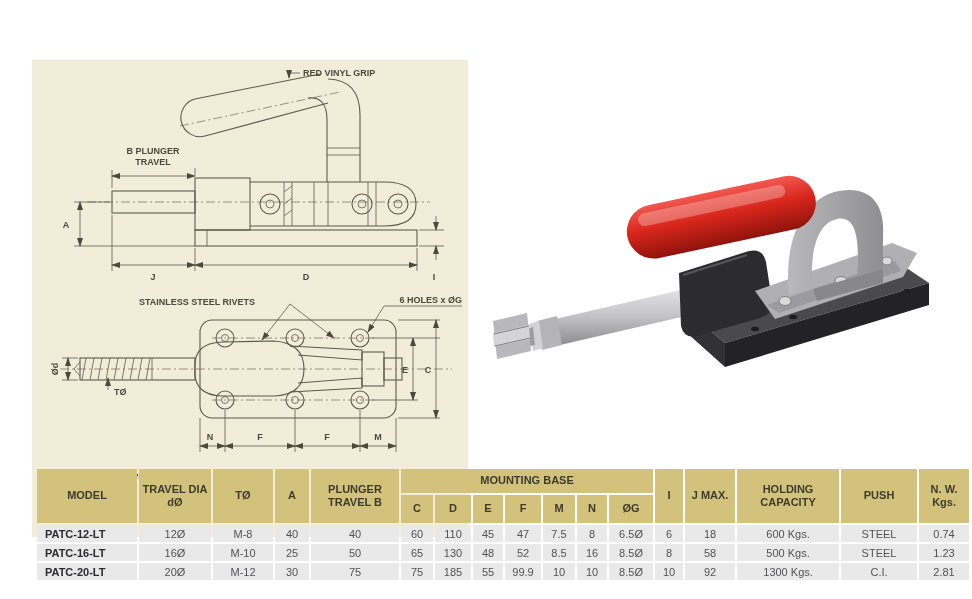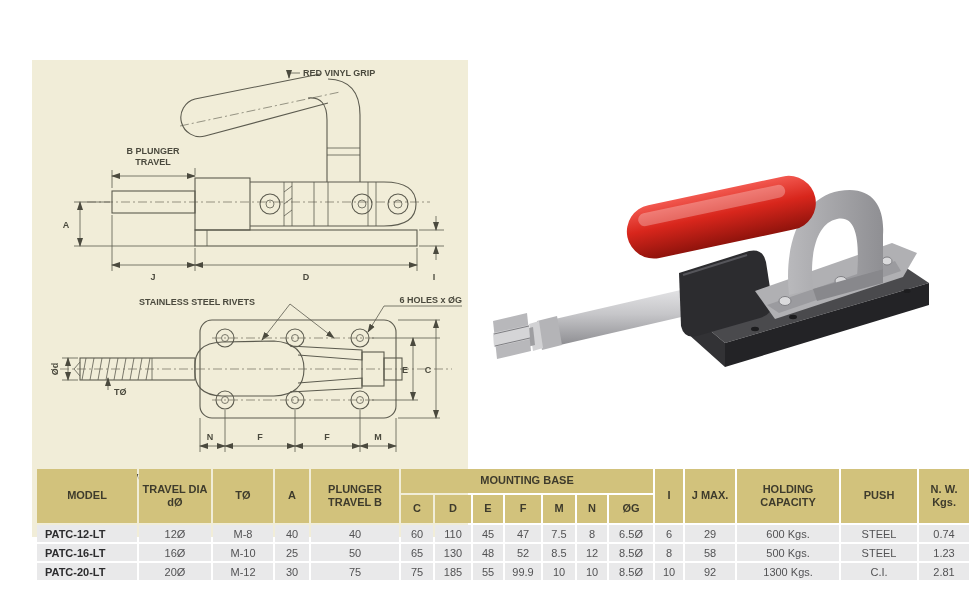--- a/index.html
+++ b/index.html
@@ -329,37 +329,37 @@
         <td>40</td>
         <td>40</td>
         <td>60</td>
         <td>110</td>
         <td>45</td>
         <td>47</td>
         <td>7.5</td>
         <td>8</td>
         <td>6.5Ø</td>
         <td>6</td>
-        <td>29</td>
+        <td>18</td>
         <td>600 Kgs.</td>
         <td>STEEL</td>
         <td>0.74</td>
       </tr>
       <tr>
         <td class="model">PATC-16-LT</td>
         <td>16Ø</td>
         <td>M-10</td>
         <td>25</td>
         <td>50</td>
         <td>65</td>
         <td>130</td>
         <td>48</td>
         <td>52</td>
         <td>8.5</td>
-        <td>12</td>
+        <td>16</td>
         <td>8.5Ø</td>
         <td>8</td>
         <td>58</td>
         <td>500 Kgs.</td>
         <td>STEEL</td>
         <td>1.23</td>
       </tr>
       <tr>
         <td class="model">PATC-20-LT</td>
         <td>20Ø</td>

